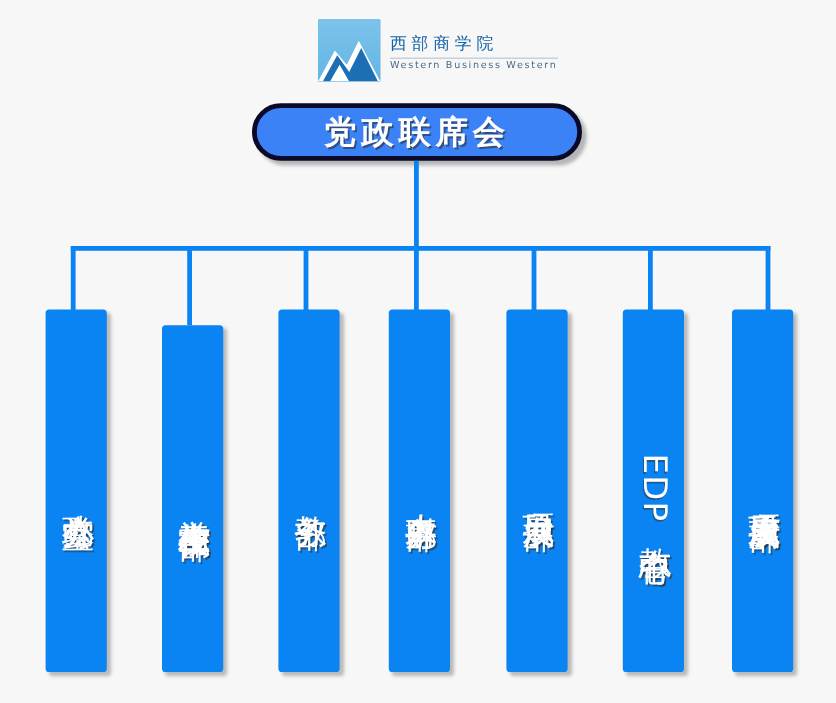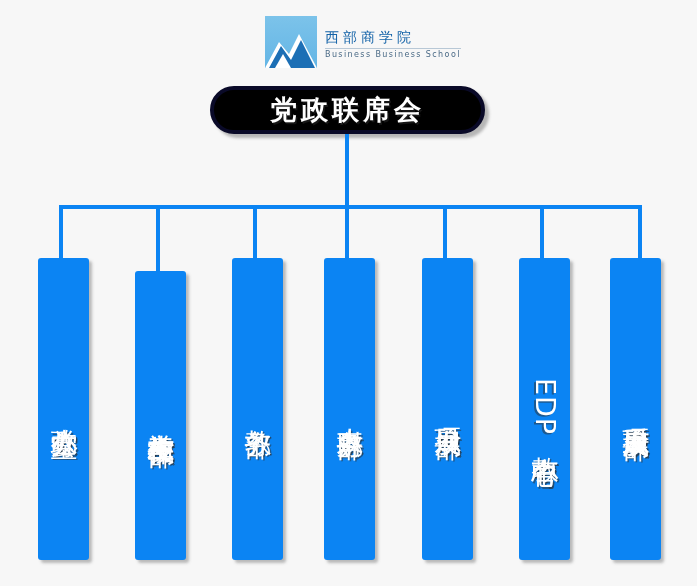--- a/index.html
+++ b/index.html
@@ -83,21 +83,21 @@
   }
 
   
   .top-node {
     position: absolute;
     left: 210px;
     top: 86px;
     width: 275px;
     height: 48px;
     box-sizing: border-box;
-    background: #000000;
+    background: #3b82f6;
     border: 4px solid #0a0a28;
     border-radius: 24px;
     display: flex;
     align-items: center;
     justify-content: center;
     box-shadow: 4px 4px 3px rgba(60,60,60,0.35);
   }
   .top-node-label {
     font-family: "DejaVu Sans", "Liberation Sans", sans-serif;
     font-size: 27px;
@@ -154,21 +154,21 @@
     <div class="logo-mark">
       <div class="sky"></div>
       <svg width="52" height="52" viewBox="0 0 52 52" style="position:absolute;left:0;top:0;">
         <polygon points="0,52 14,26 24,38 34,18 52,52" fill="#ffffff"></polygon>
         <polygon points="4,52 16,30 26,44 36,24 50,52" fill="#1c6fb5"></polygon>
         <polygon points="10,52 18,38 26,52" fill="#ffffff"></polygon>
       </svg>
     </div>
     <div class="logo-text-block">
       <div class="logo-line2">西部商学院</div>
-      <div class="logo-line3">Business Business School</div>
+      <div class="logo-line3">Western Business Western</div>
     </div>
   </div>
 
   <div class="top-node">
     <span class="top-node-label">党政联席会</span>
   </div>
 
   <div class="line line-v" style="left:345px; top:134px; height:75px;"></div>
 
   <div class="line line-h" style="left:59px; top:205px; width:583px;"></div>

